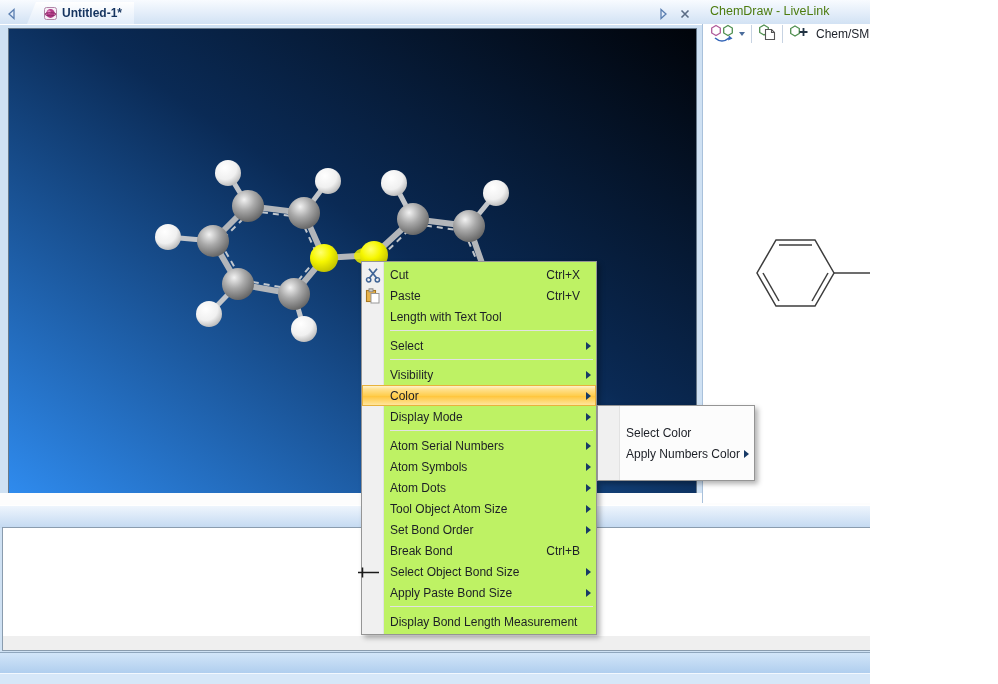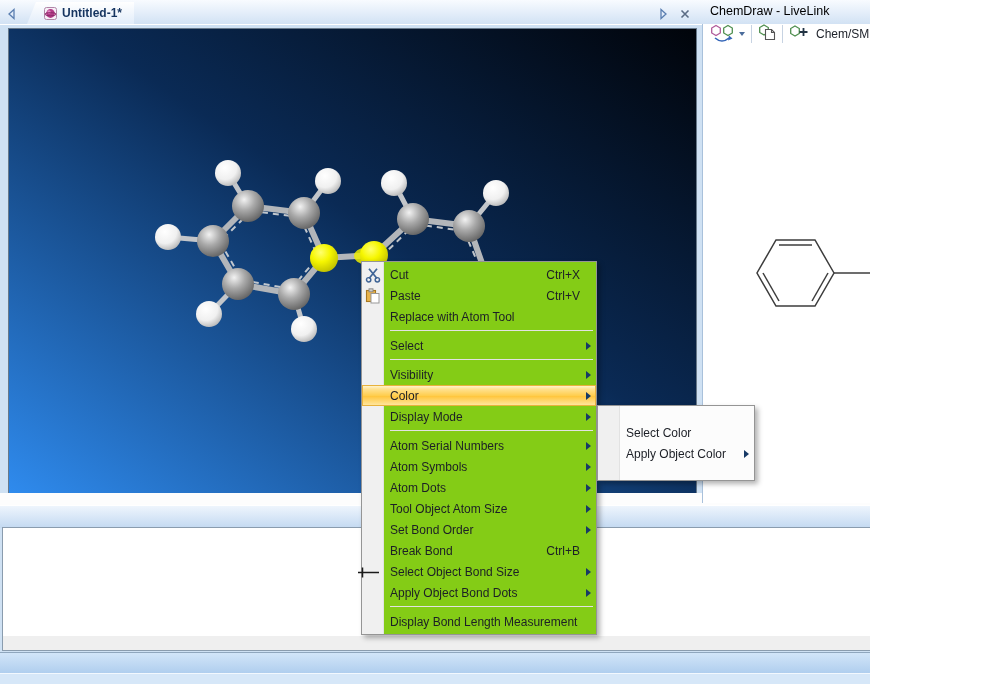--- a/index.html
+++ b/index.html
@@ -9,21 +9,21 @@
   .abs{position:absolute;}
 
   
   .tabbar{left:0;top:0;width:998px;height:24px;
           background:linear-gradient(#f8fbff,#d2e2f4);border-bottom:1px solid #ffffff;}
   .tab{left:27px;top:2px;height:22px;padding:0 12px 0 17px;display:flex;align-items:center;gap:5px;
        clip-path:polygon(9px 0,100% 0,100% 100%,0 100%);
        background:linear-gradient(#ffffff,#e2edfa);}
   .tab-title{font-size:12px;font-weight:bold;color:#14335f;white-space:nowrap;}
   .nav-ico{width:12px;height:12px;}
-  .panel-title{left:710px;top:4px;font-size:12.5px;color:#000000;text-align:center;}
+  .panel-title{left:710px;top:4px;font-size:12.5px;color:#4d7c0f;text-align:center;}
 
   
   .canvas3d{left:8px;top:28px;width:687px;height:465px;border:1px solid #68798a;
             background:linear-gradient(to bottom left,#01040a 0%,#0a2a55 45%,#2f8bee 100%);}
   .gapstrip{left:0px;top:493px;width:998px;height:12px;background:#fdfdfd;}
 
   
   .rpanel{left:702px;top:24px;width:296px;height:479px;background:#ffffff;border-left:1px solid #a9c1db;}
   .rtoolbar{left:703px;top:21px;height:26px;display:flex;align-items:center;gap:6px;padding-left:7px;}
   .tsep{width:1px;height:18px;background:#c7d3e2;}
@@ -38,21 +38,21 @@
            background:linear-gradient(#eef5fd,#c3d9f1);}
   .outpanel{left:2px;top:527px;width:993px;height:124px;background:#ffffff;border:1px solid #8a9cae;box-sizing:border-box;}
   .hscroll{position:absolute;left:0;right:16px;bottom:0;height:14px;background:#efefef;}
   .vscroll{position:absolute;right:0;top:0;bottom:14px;width:16px;background:#ffffff;}
   .bluestrip2{left:0;top:652px;width:998px;height:21px;border-top:1px solid #8fa6bd;
               background:linear-gradient(#d2e5f8,#aecdee);}
   .statusbar{left:0;top:673px;width:998px;height:11px;background:#d6e7f8;border-top:1px solid #f2f8fe;}
   .st-sep{position:absolute;top:0;bottom:0;width:1px;background:#9dbbdd;}
 
   
-  .menu{left:361px;top:261px;width:236px;padding:2px 0;background:#84cc16;
+  .menu{left:361px;top:261px;width:236px;padding:2px 0;background:#bef264;
         border:1px solid #959595;box-shadow:3px 3px 5px rgba(0,0,0,.30);z-index:20;box-sizing:border-box;}
   .menu .gutter{position:absolute;left:0;top:0;bottom:0;width:21px;background:#f0f0f0;border-right:1px solid #e2e2e2;}
   .mi{position:relative;height:21px;display:flex;align-items:center;
       padding-left:28px;padding-right:6px;font-size:12px;color:#1c1f26;cursor:default;}
   .mi-label{flex:1;white-space:nowrap;}
   .mi-accel{margin-right:10px;color:#1c1f26;}
   .mi-arrow{position:absolute;right:5px;top:6.5px;width:0;height:0;
             border-top:4px solid transparent;border-bottom:4px solid transparent;border-left:5px solid #173a66;}
   .mi-icon{position:absolute;left:3px;top:3px;width:16px;height:16px;}
   .mi-icon.ruler{left:-6px;top:4px;width:26px;height:14px;}
@@ -294,21 +294,21 @@
           <rect x="1.5" y="2.5" width="9" height="11" fill="#e8b34b" stroke="#a87820" stroke-width="1.1"></rect>
           <rect x="4" y="0.8" width="4" height="3" fill="#cccccc" stroke="#888888" stroke-width="0.9"></rect>
           <rect x="6" y="5.5" width="8" height="9.5" fill="#ffffff" stroke="#999999" stroke-width="1"></rect>
         </svg>
       </span>
       <span class="mi-label">Paste</span>
       <span class="mi-accel">Ctrl+V</span>
     </div>
 
     <div class="mi">
-      <span class="mi-label">Replace with Atom Tool</span>
+      <span class="mi-label">Length with Text Tool</span>
     </div>
 
     <div class="msep"></div>
 
     <div class="mi">
       <span class="mi-label">Select</span>
       <span class="mi-arrow"></span>
     </div>
 
     <div class="msep"></div>
@@ -365,35 +365,35 @@
       <span class="mi-icon ruler">
         <svg width="26" height="14" viewBox="0 0 26 14">
           <path d="M2 7.5 H23 M6.5 2.5 V12.5" stroke="#1a1a1a" stroke-width="1.5" fill="none"></path>
         </svg>
       </span>
       <span class="mi-label">Select Object Bond Size</span>
       <span class="mi-arrow"></span>
     </div>
 
     <div class="mi">
-      <span class="mi-label">Apply Object Bond Dots</span>
+      <span class="mi-label">Apply Paste Bond Size</span>
       <span class="mi-arrow"></span>
     </div>
 
     <div class="msep"></div>
 
     <div class="mi">
       <span class="mi-label">Display Bond Length Measurement</span>
     </div>
   </div>
 
   <div class="abs submenu">
     <div class="gutter"></div>
     <div class="mi">
       <span class="mi-label">Select Color</span>
     </div>
     <div class="mi">
-      <span class="mi-label">Apply Object Color</span>
+      <span class="mi-label">Apply Numbers Color</span>
       <span class="mi-arrow"></span>
     </div>
   </div>
 
 </div>
 
 </body></html>

